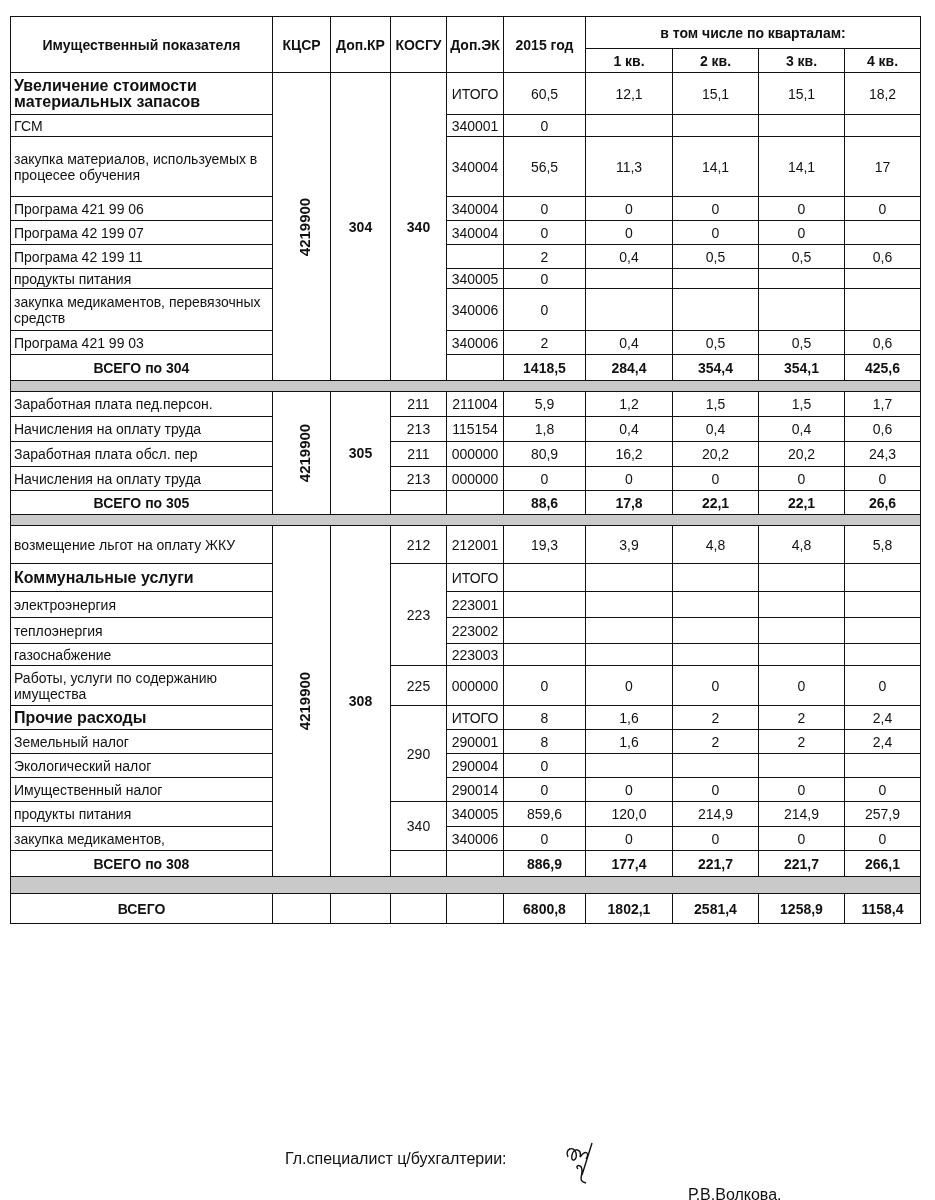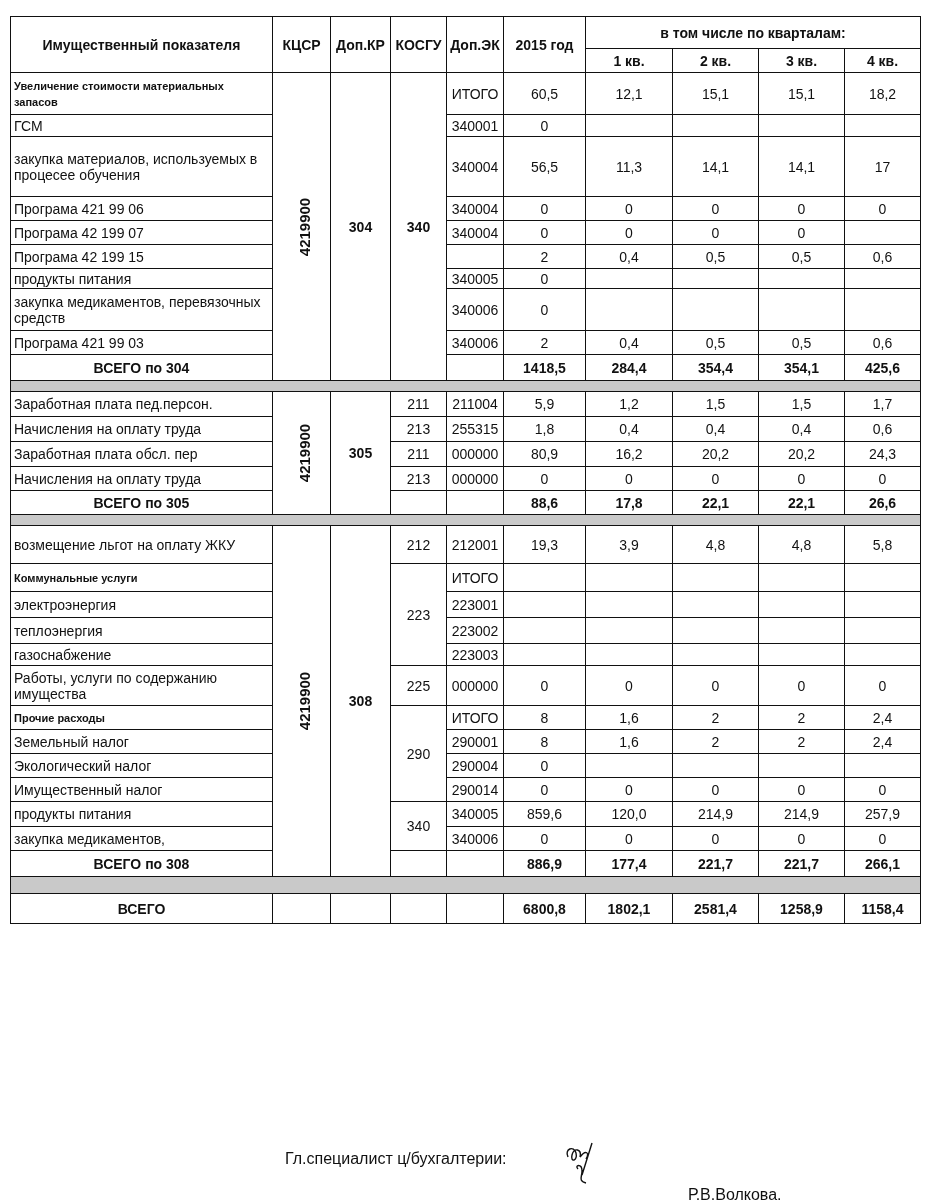--- a/index.html
+++ b/index.html
@@ -4,21 +4,21 @@
 <style>
   html, body { margin: 0; padding: 0; background: #fff; }
   body { width: 935px; height: 1200px; position: relative; font-family: "Liberation Sans", sans-serif; color: #111; overflow: hidden; }
   table.budget { position: absolute; left: 10px; top: 16px; width: 910px; border-collapse: collapse; table-layout: fixed; }
   table.budget td, table.budget th { border: 1.5px solid #111; padding: 1px 3px; font-size: 14px; line-height: 16px; vertical-align: middle; }
   th { font-weight: bold; text-align: center; font-size: 13px; }
   th.name-h { font-size: 14.5px; }
   th.year-h { font-size: 14.5px; }
   th.q-h { font-size: 14px; margin-top: 28px; }
   td.name { text-align: left; }
-  td.name.bold { font-weight: bold; font-size: 11px; }
+  td.name.bold { font-weight: bold; font-size: 16px; }
   td.total-label { font-weight: bold; text-align: center; font-size: 14.5px; }
   td.num { text-align: center; font-size: 15px; }
   td.num.bold { font-weight: bold; }
   td.code { text-align: center; font-size: 12px; }
   td.kosgu { text-align: center; font-size: 15px; }
   td.merged { text-align: center; font-weight: bold; font-size: 15px; }
   td.vert { text-align: center; }
   td.vert span { display: inline-block; transform: rotate(-90deg); font-weight: bold; font-size: 15px; white-space: nowrap; }
   tr.sep td { background: #c9c9c9; height: 10px; padding: 0; border-left: 1.5px solid #111; border-right: 1.5px solid #111; }
   .footer { position: absolute; top: 1150px; left: 285px; font-size: 16px; }
@@ -100,21 +100,21 @@
   <tr style="height:24px">
     <td class="name">Програма 42 199 07</td>
     <td class="code">340004</td>
     <td class="num">0</td>
     <td class="num">0</td>
     <td class="num">0</td>
     <td class="num">0</td>
     <td class="num"></td>
   </tr>
   <tr style="height:24px">
-    <td class="name">Програма 42 199 15</td>
+    <td class="name">Програма 42 199 11</td>
     <td class="code"></td>
     <td class="num">2</td>
     <td class="num">0,4</td>
     <td class="num">0,5</td>
     <td class="num">0,5</td>
     <td class="num">0,6</td>
   </tr>
   <tr style="height:20px">
     <td class="name">продукты питания</td>
     <td class="code">340005</td>
@@ -163,21 +163,21 @@
     <td class="code">211004</td>
     <td class="num">5,9</td>
     <td class="num">1,2</td>
     <td class="num">1,5</td>
     <td class="num">1,5</td>
     <td class="num">1,7</td>
   </tr>
   <tr style="height:25px">
     <td class="name">Начисления на оплату труда</td>
     <td class="kosgu">213</td>
-    <td class="code">255315</td>
+    <td class="code">115154</td>
     <td class="num">1,8</td>
     <td class="num">0,4</td>
     <td class="num">0,4</td>
     <td class="num">0,4</td>
     <td class="num">0,6</td>
   </tr>
   <tr style="height:25px">
     <td class="name">Заработная плата обсл. пер</td>
     <td class="kosgu">211</td>
     <td class="code">000000</td>

